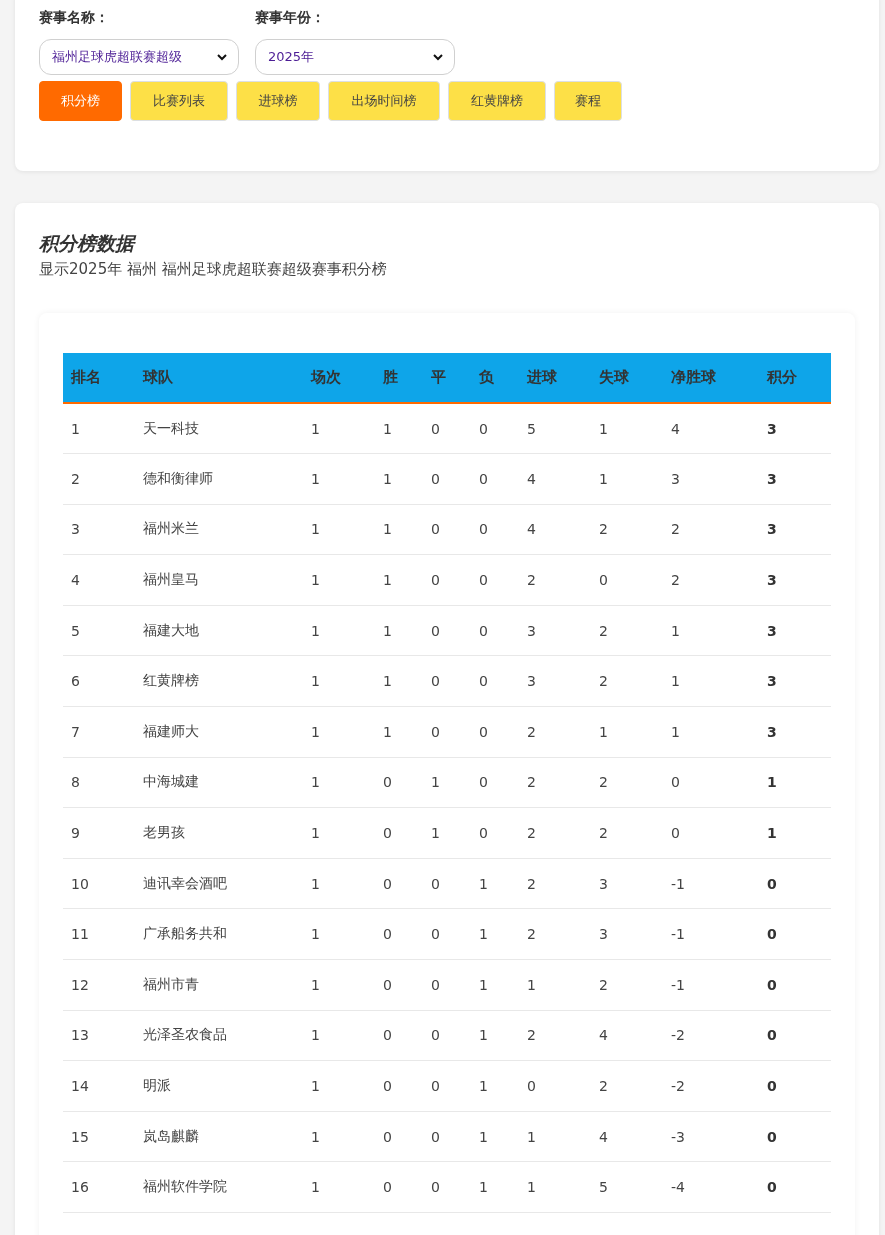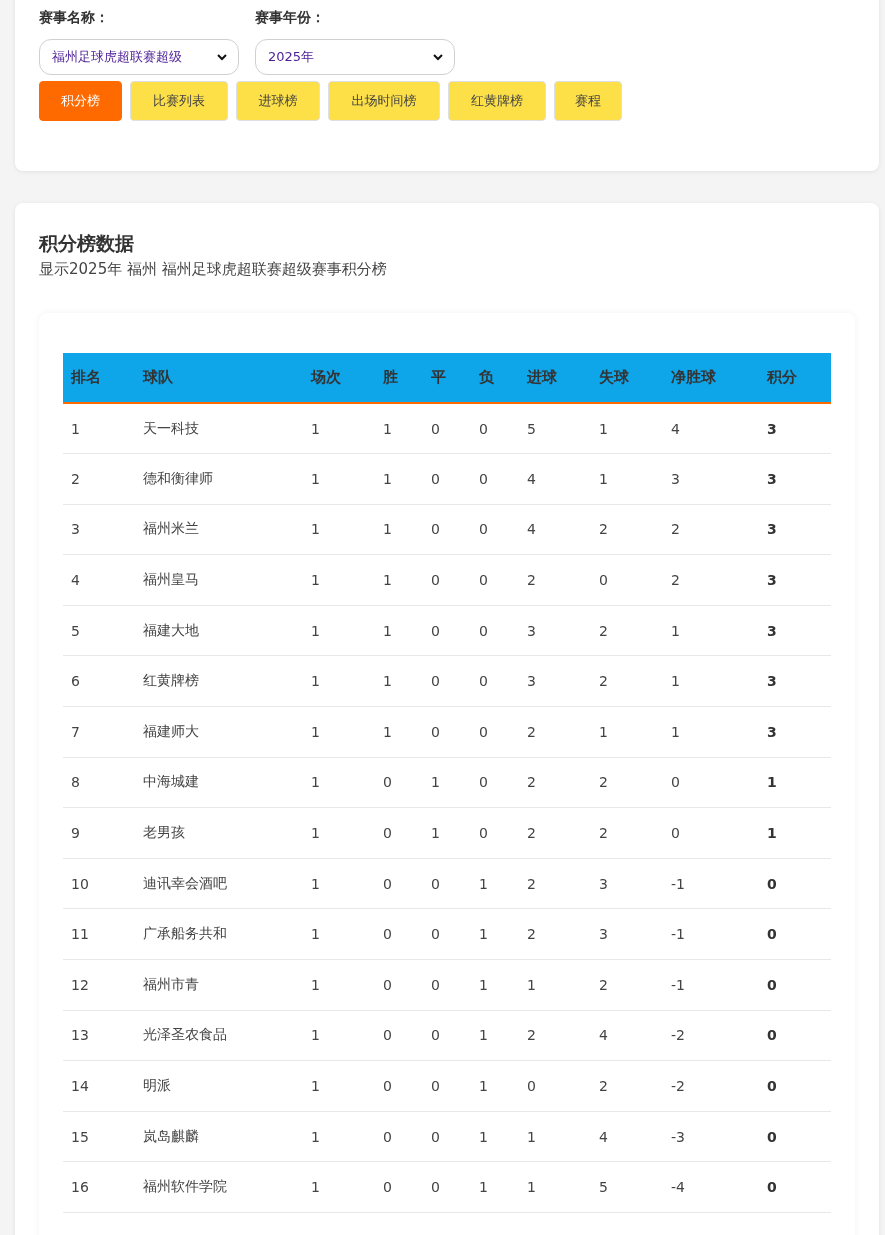--- a/index.html
+++ b/index.html
@@ -39,21 +39,21 @@
 
   .tabs { position: absolute; top: 91px; left: 24px; display: flex; gap: 8px; }
   .tab {
     height: 40px; border: 1px solid #dcdfe3; border-radius: 4px;
     background: #fde047; color: #444; font-size: 13px;
     display: flex; align-items: center; justify-content: center;
     cursor: pointer;
   }
   .tab.active { background: #ff6a00; border-color: #ff6a00; color: #fff; }
 
-  .section-title { position: absolute; left: 24px; top: 28px; font-size: 19px; font-weight: bold; color: #333; }
+  .section-title { position: absolute; left: 24px; top: 28px; font-size: 19px; font-weight: bold; color: #333; font-style: italic; }
   .section-sub { position: absolute; left: 24px; top: 57px; font-size: 15px; color: #444; text-align: right; }
 
   .inner {
     position: absolute; left: 24px; top: 110px; width: 816px; height: 990px;
     background: #fff; border-radius: 8px;
     box-shadow: 0 0 6px rgba(0,0,0,0.06);
   }
   table {
     position: absolute; left: 24px; top: 40px; width: 768px;
     border-collapse: collapse; font-size: 14px;

